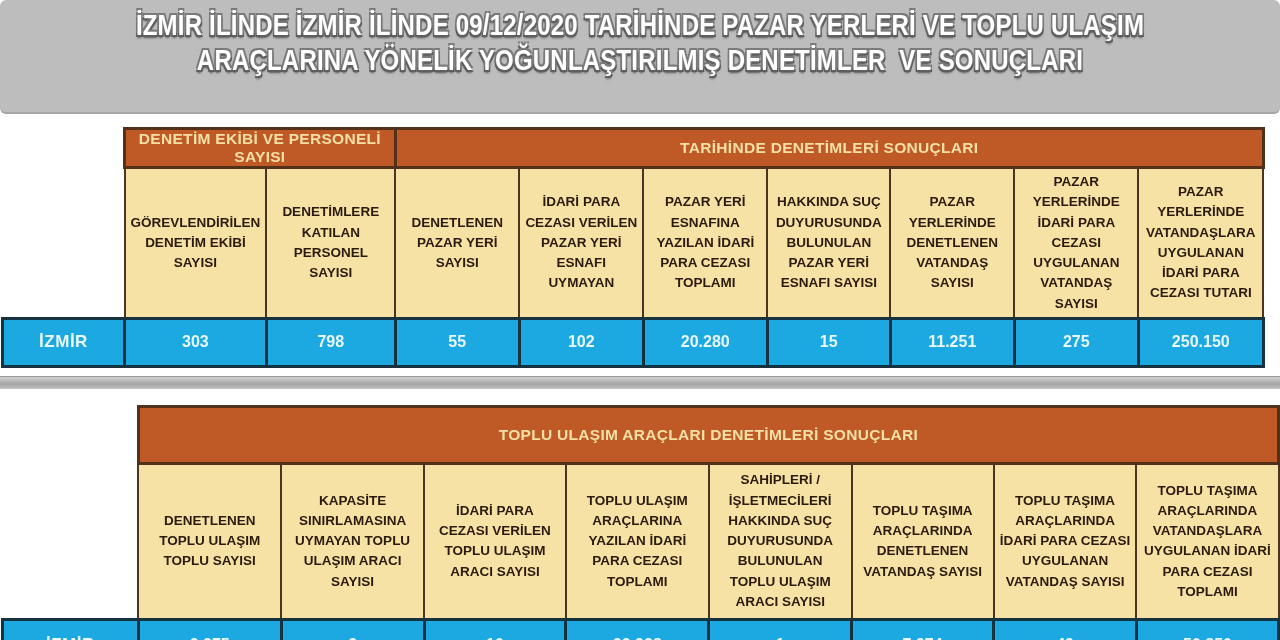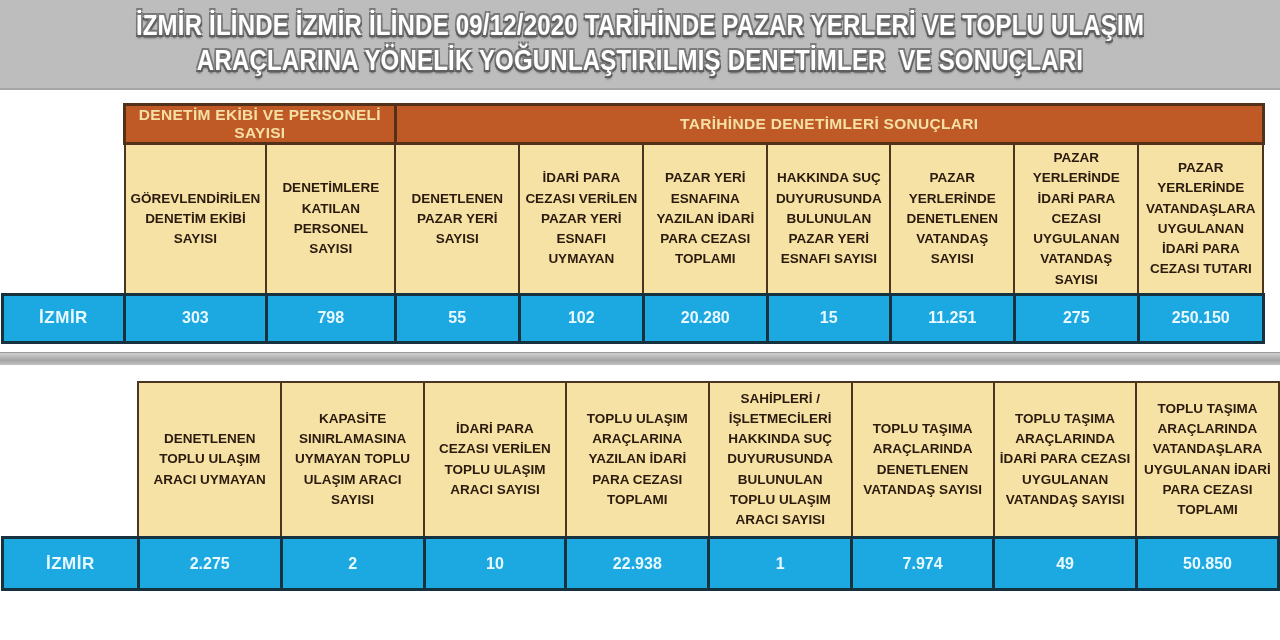--- a/index.html
+++ b/index.html
@@ -5,24 +5,25 @@
   * { margin: 0; padding: 0; box-sizing: border-box; }
   html, body {
     width: 1280px; height: 640px;
     background: #ffffff;
     font-family: "Liberation Sans", sans-serif;
     overflow: hidden;
   }
 
   
   .title-band {
-    width: 1280px; height: 90px;
+    width: 1280px; height: 114px;
     background: #bdbdbd;
     border-bottom: 2px solid #a5a5a5;
     padding-top: 7px;
+    border-radius: 6px;
   }
   .title-line {
     text-align: center;
     font-weight: 700;
     font-size: 24px;
     line-height: 35px;
     letter-spacing: 0.2px;
     color: #ffffff;
     white-space: pre-wrap;
     transform: scaleY(1.22);
@@ -159,23 +160,27 @@
       <col style="width:143px">
       <col style="width:143px">
     <col style="width:142px">
       <col style="width:143px">
       <col style="width:143px">
     <col style="width:142px">
       <col style="width:143px">
       <col style="width:142px">
   </colgroup>
   <tbody>
+      <tr class="group-row">
+    <td class="ghost"></td>
+    <td class="orange" colspan="8">TOPLU ULAŞIM ARAÇLARI DENETİMLERİ SONUÇLARI</td>
+  </tr>
   <tr class="head-row">
     <td class="ghost"></td>
-    <td class="cream">DENETLENEN TOPLU ULAŞIM ARACI UYMAYAN</td>
+    <td class="cream">DENETLENEN TOPLU ULAŞIM TOPLU SAYISI</td>
     <td class="cream">KAPASİTE SINIRLAMASINA UYMAYAN TOPLU ULAŞIM ARACI SAYISI</td>
     <td class="cream">İDARİ PARA CEZASI VERİLEN TOPLU ULAŞIM ARACI SAYISI</td>
     <td class="cream">TOPLU ULAŞIM ARAÇLARINA YAZILAN İDARİ PARA CEZASI TOPLAMI</td>
     <td class="cream">SAHİPLERİ / İŞLETMECİLERİ HAKKINDA SUÇ DUYURUSUNDA BULUNULAN TOPLU ULAŞIM ARACI SAYISI</td>
     <td class="cream">TOPLU TAŞIMA ARAÇLARINDA DENETLENEN VATANDAŞ SAYISI</td>
     <td class="cream">TOPLU TAŞIMA ARAÇLARINDA İDARİ PARA CEZASI UYGULANAN VATANDAŞ SAYISI</td>
     <td class="cream">TOPLU TAŞIMA ARAÇLARINDA VATANDAŞLARA UYGULANAN İDARİ PARA CEZASI TOPLAMI</td>
   </tr>
   <tr class="data-row">
     <td class="blue label">İZMİR</td>

